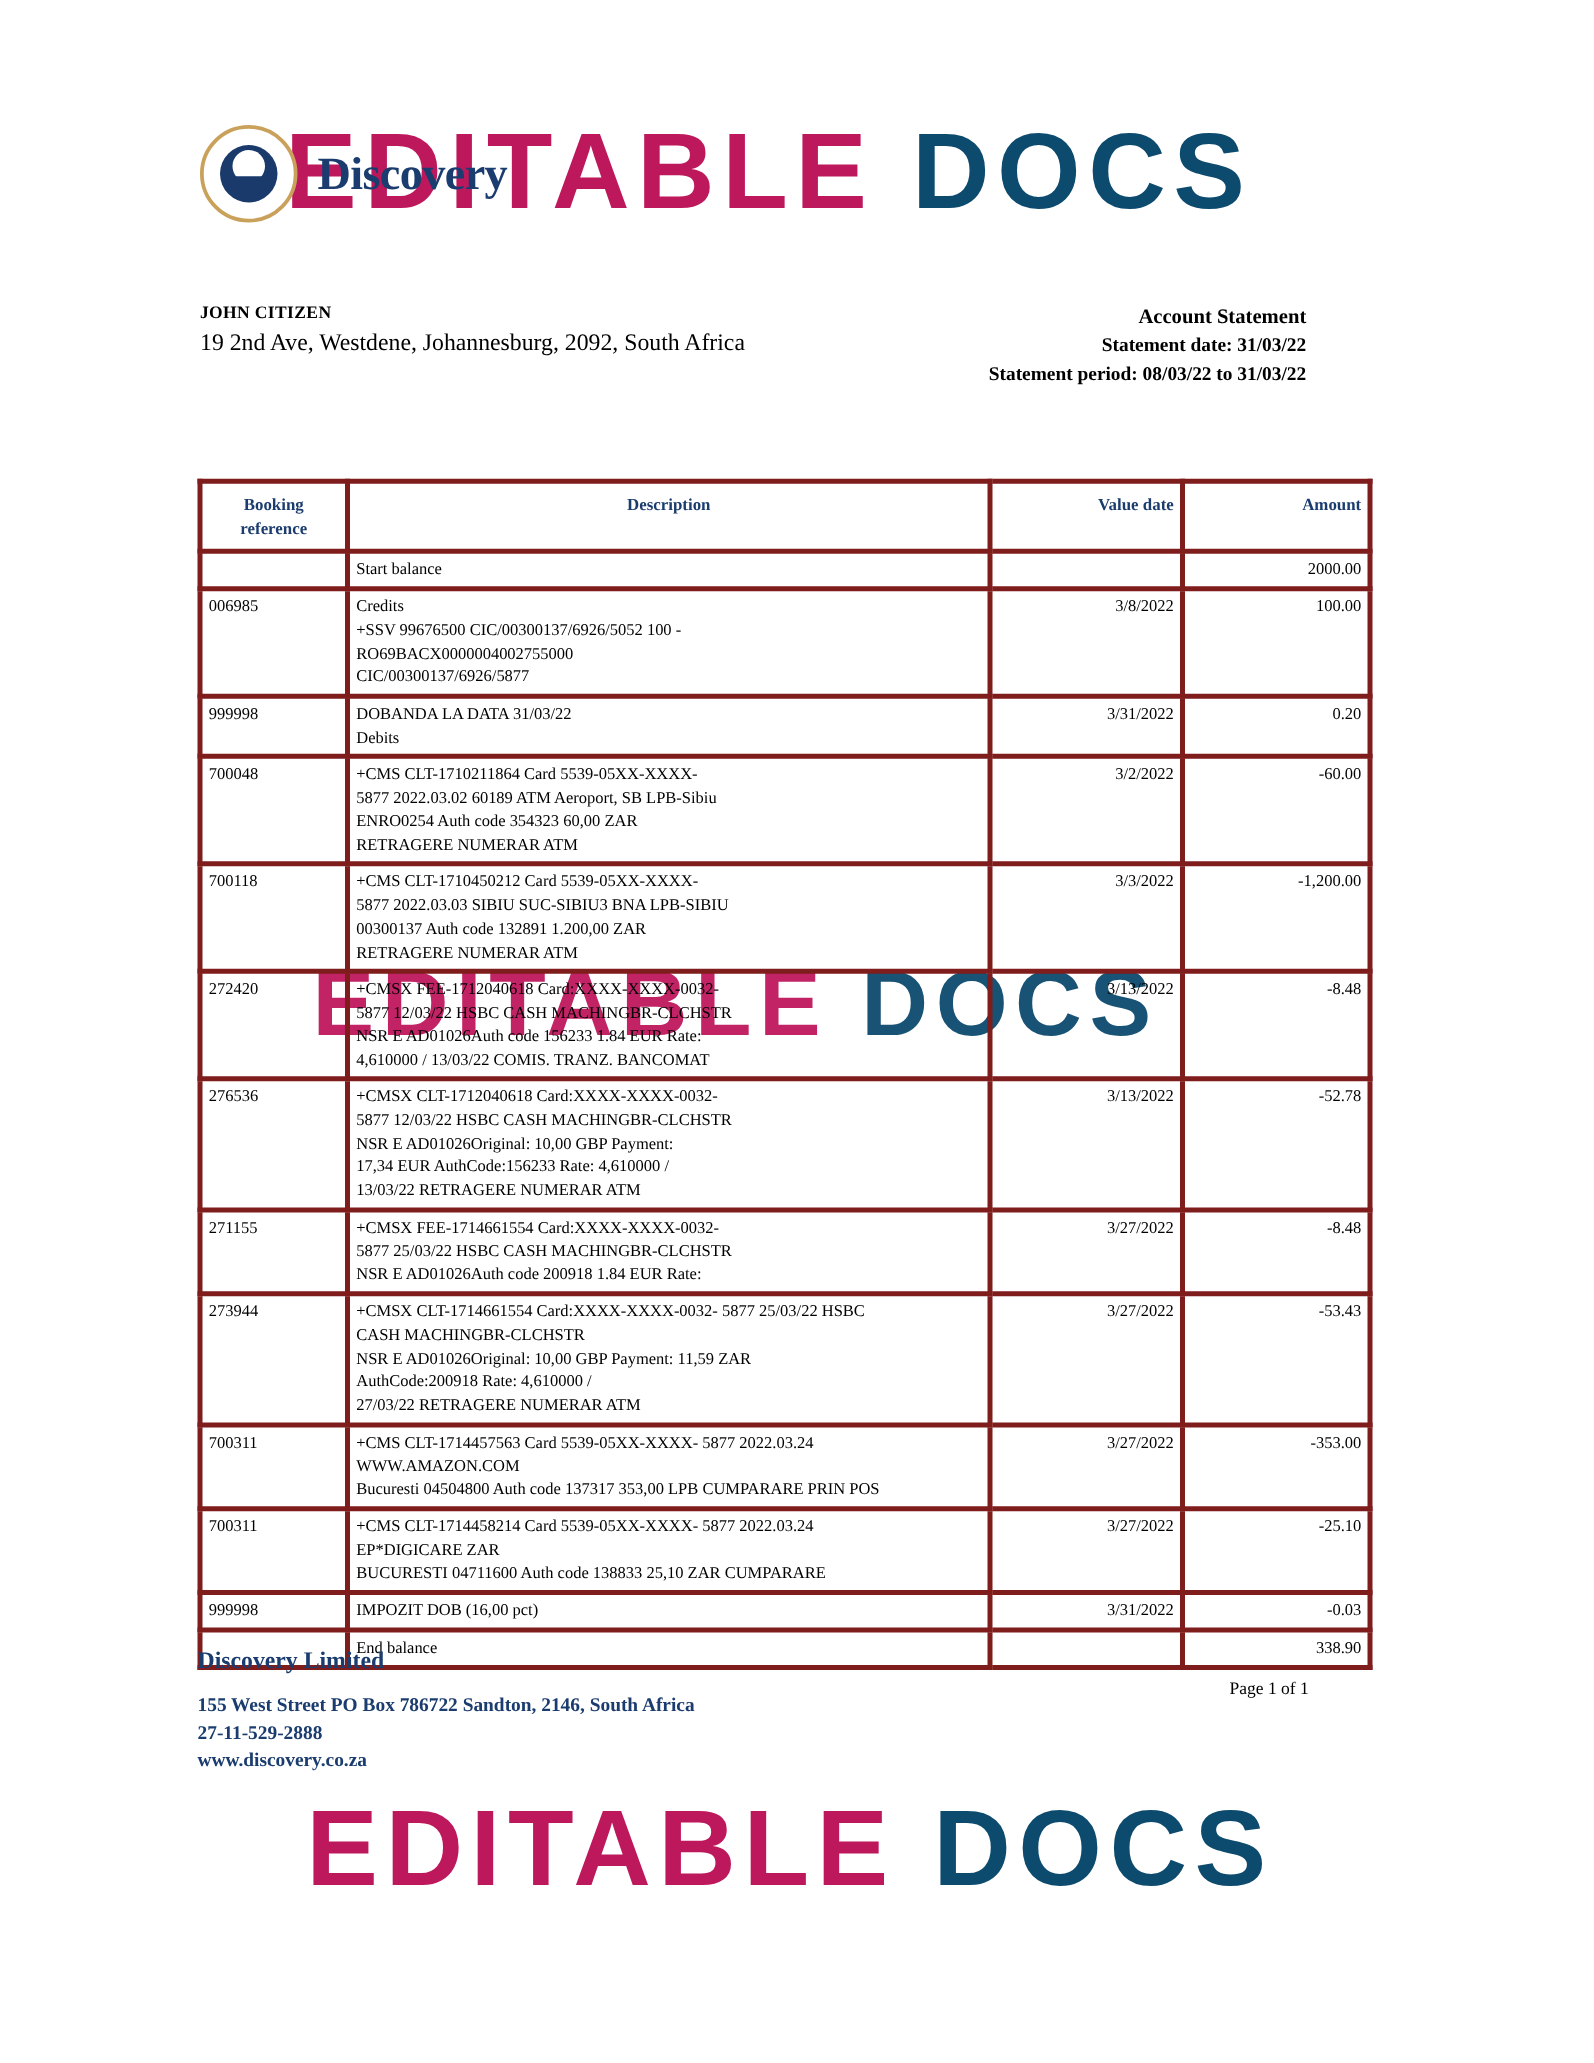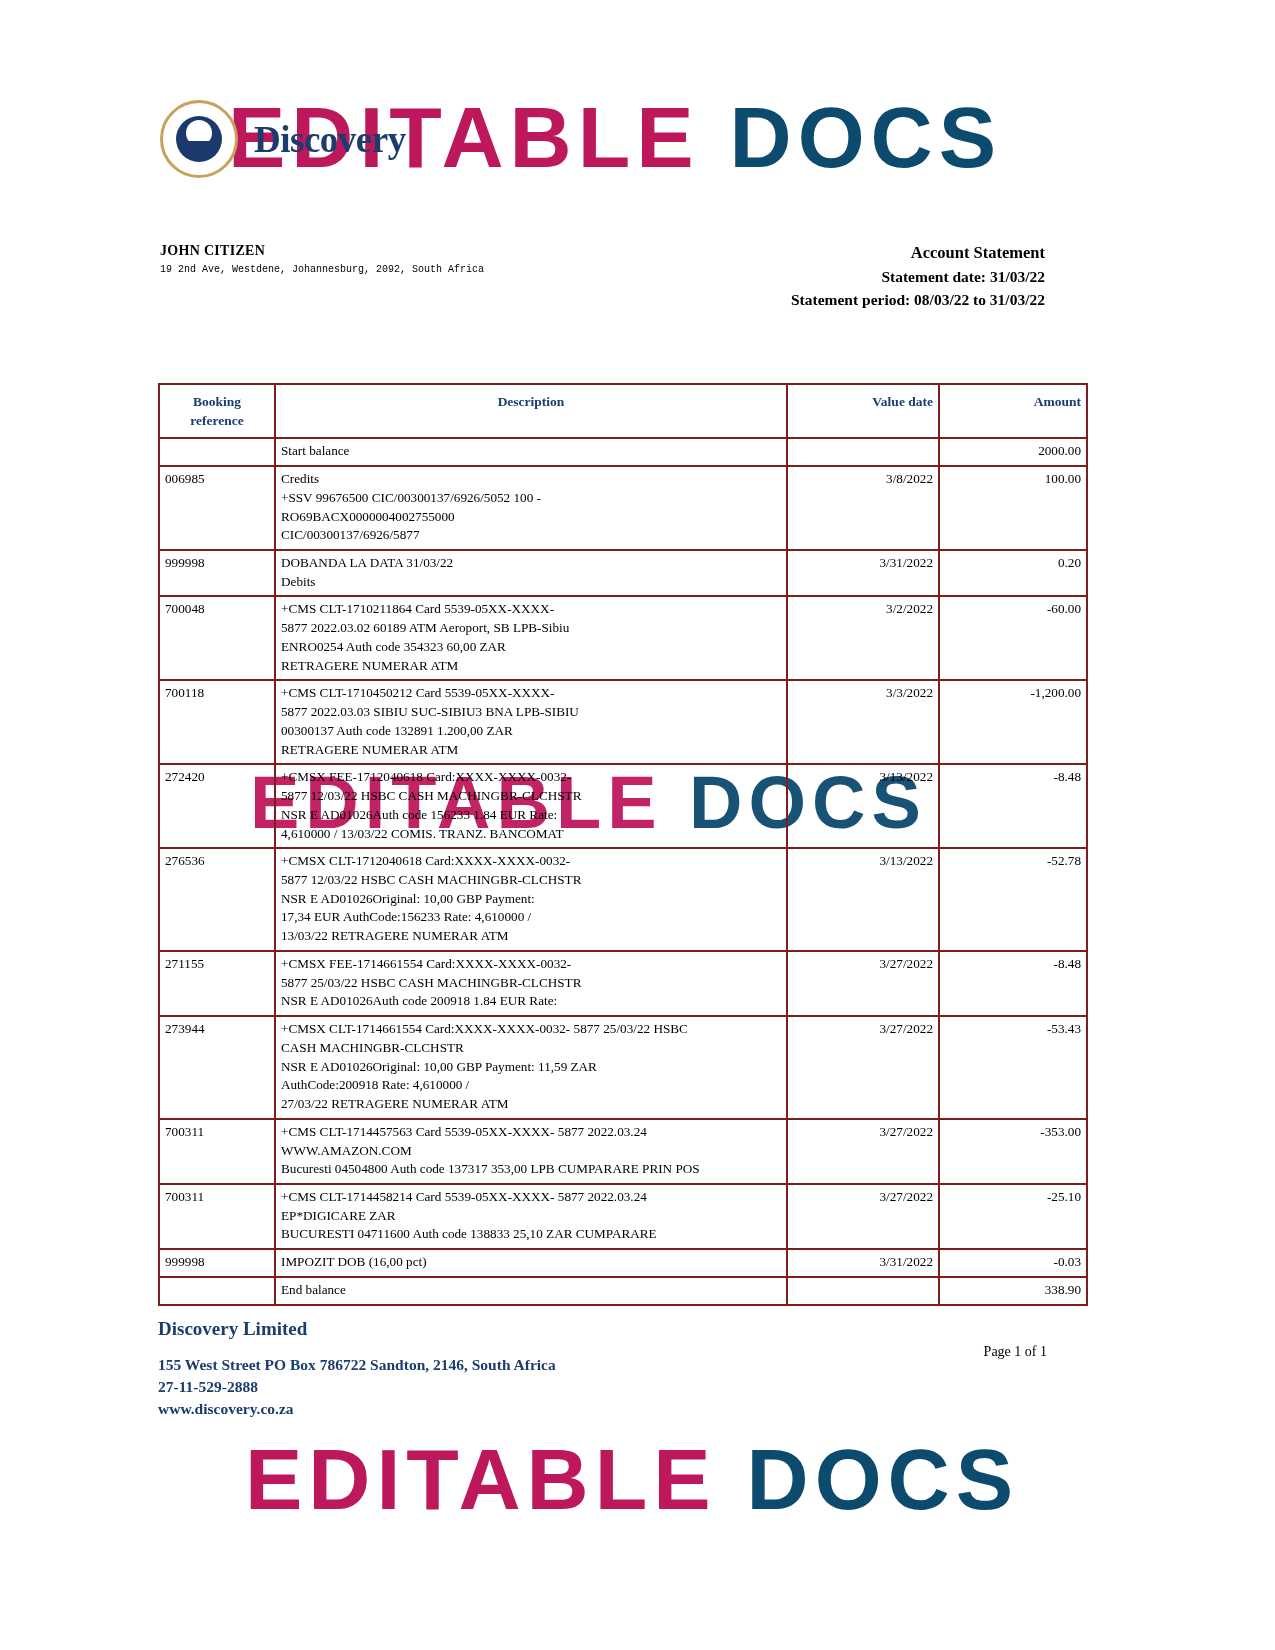--- a/index.html
+++ b/index.html
@@ -110,23 +110,22 @@
     top: 243px;
     left: 160px;
     z-index: 10;
   }
   .addr-name {
     font-weight: bold;
     font-size: 14px;
     letter-spacing: 0.3px;
   }
   .addr-line {
-    font-size: 10px;
+    font-size: 19px;
     margin-top: 5px;
-    font-family: Liberation Mono, monospace;
   }
   .stmt-block {
     position: absolute;
     top: 243px;
     right: 230px;
     text-align: right;
     z-index: 10;
   }
   .stmt-title {
     font-weight: bold;
@@ -145,21 +144,21 @@
     left: 158px;
     width: 888px;
     z-index: 10;
   }
   table.stmt {
     width: 100%;
     border-collapse: collapse;
     table-layout: fixed;
   }
   table.stmt th, table.stmt td {
-    border: 2px solid #7f1d1d;
+    border: 4px solid #7f1d1d;
     vertical-align: top;
     padding: 3px 5px 4px 5px;
     font-size: 13.2px;
     line-height: 1.42;
   }
   table.stmt thead th {
     color: #1b3c6e;
     font-weight: bold;
     font-size: 13.5px;
     padding-top: 7px;

